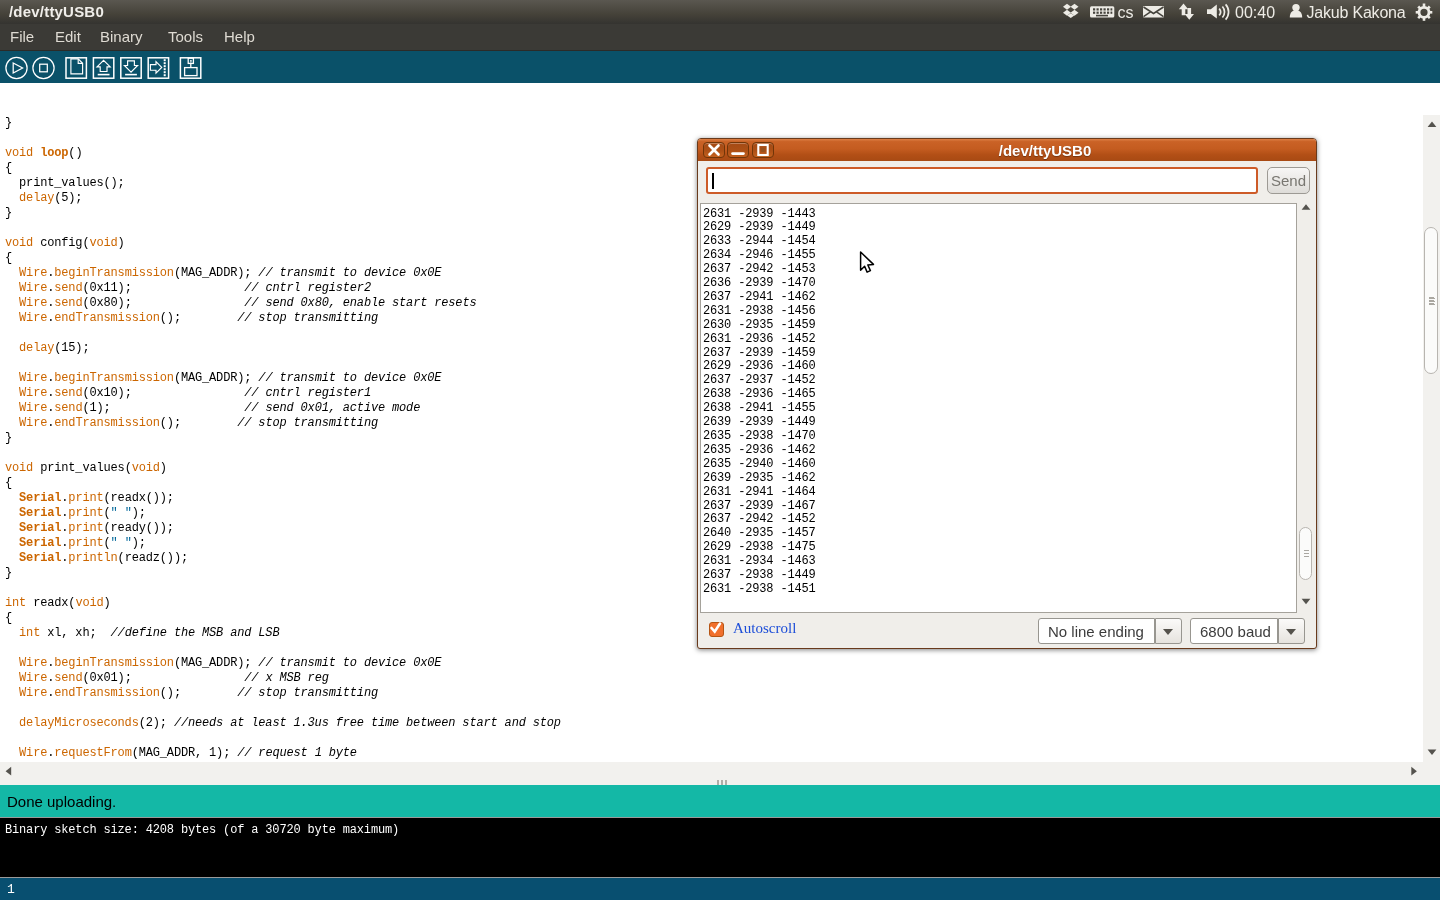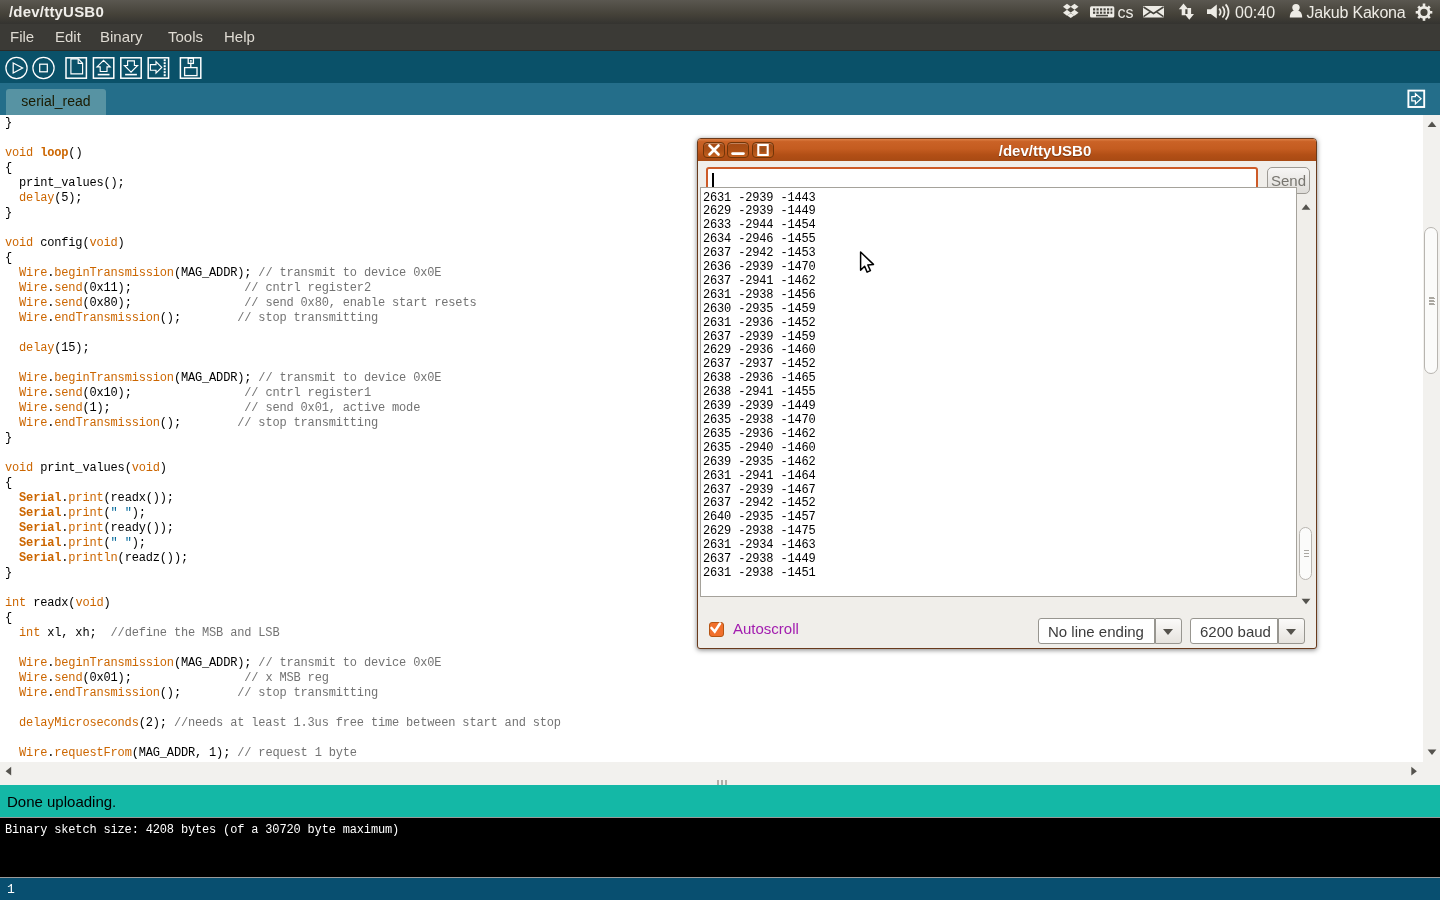--- a/index.html
+++ b/index.html
@@ -21,21 +21,21 @@
 #tabbar { top:83px; left:0; width:1440px; height:32px; background:#246e8a; }
 #tab { position:absolute; left:6px; top:6px; width:100px; height:26px;
   background:#5793a3; border-radius:3px 3px 0 0; color:#1a1a00;
   font-size:14px; text-align:center; line-height:25px; }
 
 #editor { top:115px; left:0; width:1423px; height:647px; background:#fff; overflow:hidden; }
 #code { position:absolute; left:5px; top:1px; font-family:"Liberation Mono", monospace;
   font-size:12px; line-height:15px; letter-spacing:-0.165px; color:#000; white-space:pre; }
 .k { color:#cc6600; }
 .kb { color:#cc6600; font-weight:bold; }
-.c { color:#737373; }
+.c { color:#000000;font-style:italic; }
 .s { color:#006699; }
 
 #vsb { top:115px; left:1423px; width:17px; height:647px; background:#f2f1ee; }
 #vsb-thumb { position:absolute; left:1px; top:112px; width:14px; height:147px;
   background:#fbfbfa; border:1px solid #b8b5b0; border-radius:7px; }
 #hsb { top:762px; left:0; width:1440px; height:23px; background:#f2f1ee; }
 .hgrip { position:absolute; top:18px; width:2px; height:4.5px; background:#b0ada8; }
 
 #status { top:785px; left:0; width:1440px; height:32px; background:#14b8a6;
   color:#000; font-size:15px; }
@@ -63,31 +63,31 @@
 #wtitle { position:absolute; top:3px; left:247px; width:200px; text-align:center;
   color:#fff; font-weight:bold; font-size:15px; text-shadow:0 1px 1px rgba(0,0,0,0.35); }
 
 #sendfield { position:absolute; left:8px; top:28px; width:552px; height:27px;
   background:#fff; border:2px solid #cd5b28; border-radius:3px; }
 #caret { position:absolute; left:4px; top:4px; width:2px; height:16px; background:#000; }
 #sendbtn { position:absolute; left:569px; top:28px; width:43px; height:27px;
   background:linear-gradient(#f7f6f5,#dedcd8); border:1px solid #9d9a94; border-radius:5px;
   color:#787670; font-size:15px; text-align:center; line-height:25px; }
 
-#serialtext { position:absolute; left:2px; top:48px; width:597px; height:410px;
+#serialtext { position:absolute; left:2px; top:64px; width:597px; height:410px;
   background:#fff; border:1px solid #a5a29b; font-family:"Liberation Mono", monospace;
   font-size:12px; line-height:13.9px; letter-spacing:-0.165px; color:#000; white-space:pre;
   padding:3.5px 0 0 2px; overflow:hidden; }
 #ssb { position:absolute; left:599px; top:62px; width:17px; height:410px; background:#f0eeea; }
 #ssb-thumb { position:absolute; left:2px; top:326px; width:13px; height:53px;
   background:#fbfbfa; border:1px solid #b8b5b0; border-radius:7px; }
 
 #cb { position:absolute; left:11px; top:483px; width:15px; height:15px;
   background:#f1702c; border:1px solid #b55514; border-radius:3px; }
-#cblabel { position:absolute; left:35px; top:481px; font-size:15px; color:#a21caf; }
+#cblabel { position:absolute; left:35px; top:481px; font-size:15px; color:#1d4ed8;font-family:Liberation Serif, serif; }
 .combo { position:absolute; top:479px; height:26px; background:#fff; border:1px solid #989690;
   border-radius:3px 0 0 3px; font-size:15px; color:#3c3c3c; padding:4px 0 0 9px; }
 .combobtn { position:absolute; top:479px; height:26px; width:27px;
   background:linear-gradient(#fbfaf9,#e6e3de); border:1px solid #989690;
   border-radius:0 3px 3px 0; }
 .arr { position:absolute; left:7px; top:10px; width:0; height:0;
   border-left:5px solid transparent; border-right:5px solid transparent; border-top:6px solid #55524c; }
 .sgrip { position:absolute; left:4px; width:5px; height:1px; background:#aaa7a1; }
 </style></head>
 <body>
@@ -190,27 +190,20 @@
           <rect x="163.7" y="23.2" width="2" height="2"></rect>
       </g>
       <g stroke="#ffffff" fill="none" stroke-width="1.3">
         <rect x="184.6" y="16.6" width="12.4" height="8"></rect>
         <line x1="190.8" y1="16.6" x2="190.8" y2="11.6"></line>
         <rect x="188.2" y="7.2" width="5.2" height="5.2"></rect>
       </g>
       <rect x="190.1" y="9.1" width="1.6" height="1.6" fill="#ffffff"></rect>
     </svg>
   </div>
-  <div id="tabbar" class="abs">
-      <div id="tab">serial_read</div>
-    <svg class="abs" style="left:1404px;top:3px" width="26" height="26">
-      <rect x="4.4" y="4.6" width="15.8" height="16.4" stroke="#ffffff" stroke-width="1.9" fill="none"></rect>
-      <path d="M7.8,10.7 h3.6 v-3 l5.7,5.1 -5.7,5.1 v-3 h-3.6 z" stroke="#ffffff" stroke-width="1.2" fill="none"></path>
-    </svg>
-    </div>
   <div id="editor" class="abs">
       <pre id="code">}
 
 <span class="k">void</span> <span class="kb">loop</span>()
 {
   print_values();
   <span class="k">delay</span>(5);
 }
 
 <span class="k">void</span> config(<span class="k">void</span>)
@@ -328,21 +321,21 @@
       </div>
     <div id="cb"></div>
     <svg class="abs" style="left:9px;top:480px" width="20" height="20">
       <path d="M4.5,9 l3.2,3.6 L13,4.5" stroke="#ffffff" stroke-width="2.6" fill="none" stroke-linecap="round"></path>
     </svg>
     <div id="cblabel">Autoscroll</div>
     <div class="combo" style="left:340px; width:117px">No line ending</div>
     <div class="combobtn" style="left:457px">
         <div class="arr"></div>
       </div>
-    <div class="combo" style="left:492px; width:88px">6200 baud</div>
+    <div class="combo" style="left:492px; width:88px">6800 baud</div>
     <div class="combobtn" style="left:580px">
         <div class="arr"></div>
       </div>
   </div>
 
   <svg class="abs" style="left:0;top:0;z-index:40;pointer-events:none" width="1440" height="900">
     <g fill="#55534e">
       <polygon points="1427.6,127 1436.4,127 1432,121.4"></polygon>
       <polygon points="1427.6,749.5 1436.4,749.5 1432,755.1"></polygon>
       <polygon points="11.2,766.8 11.2,775.6 5.6,771.2"></polygon>

